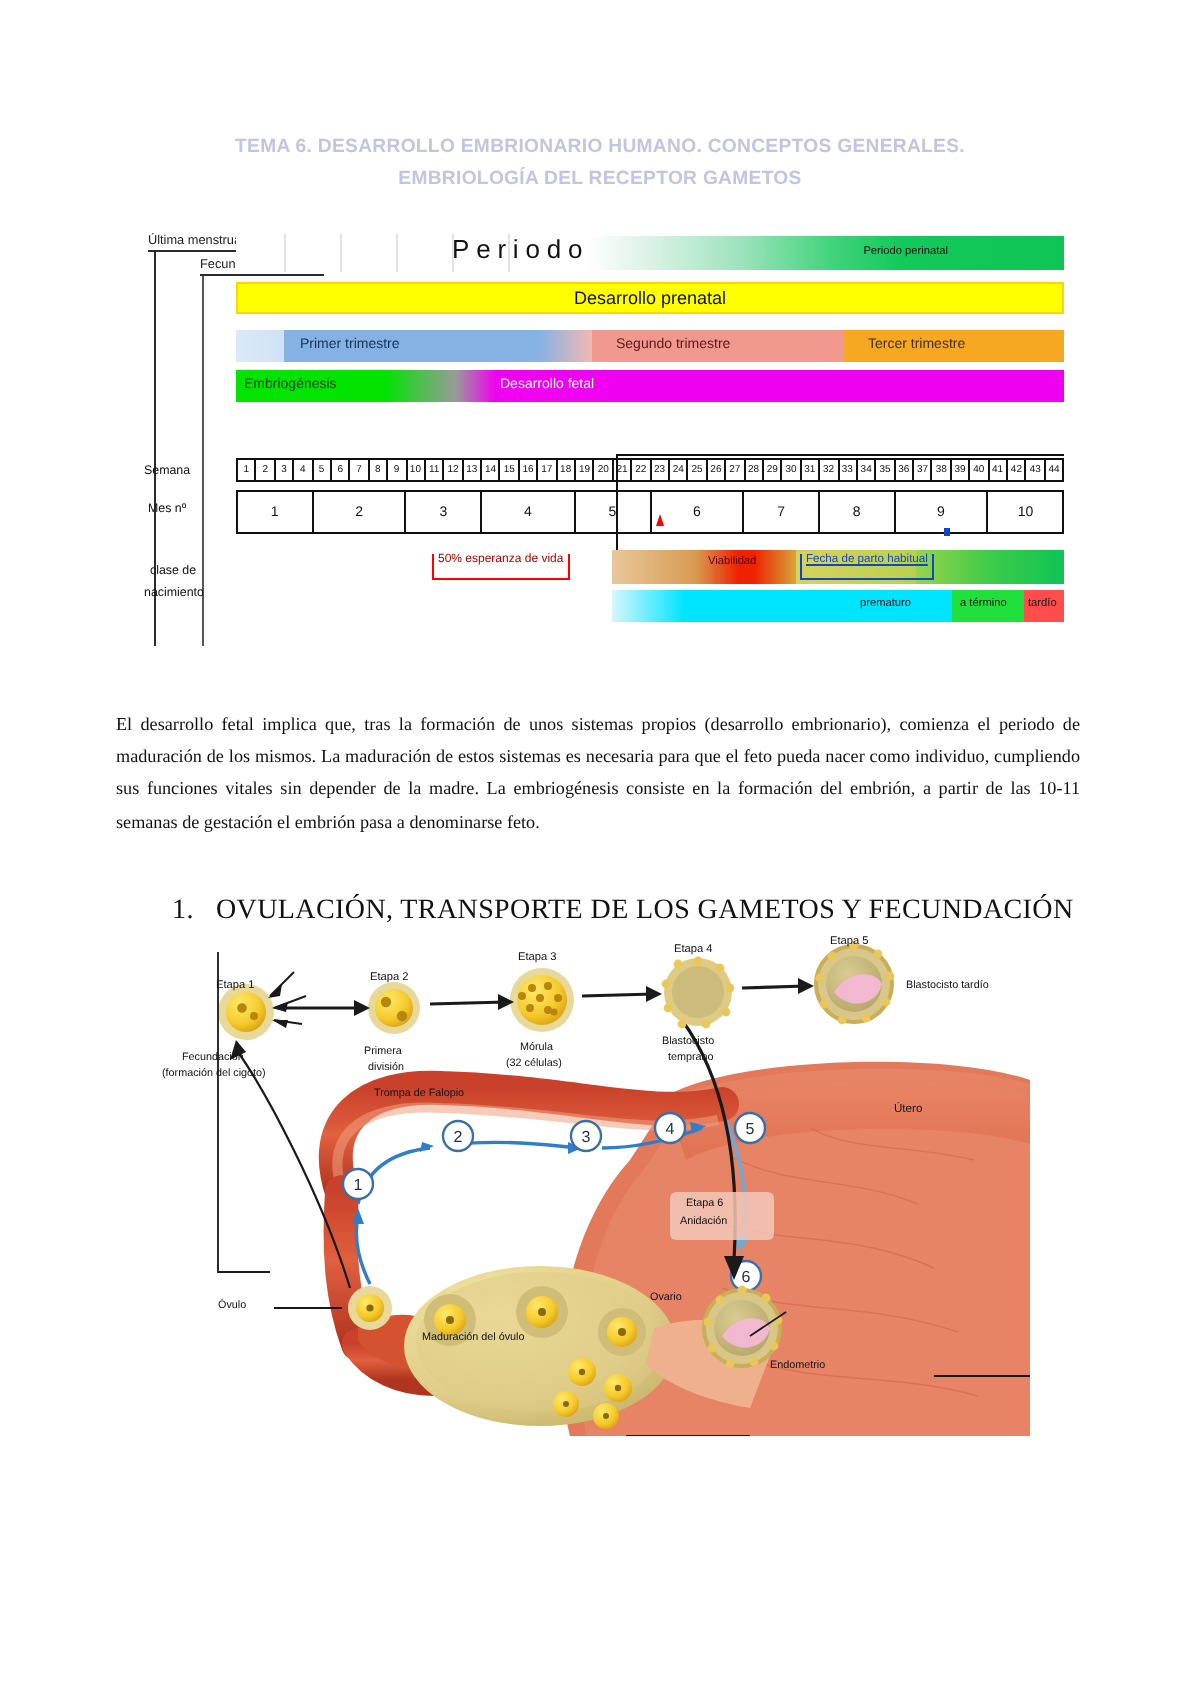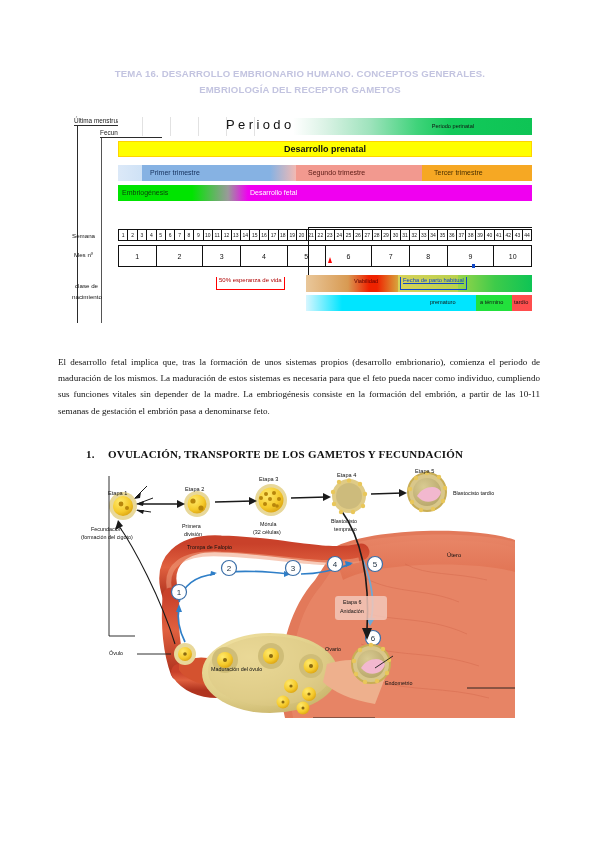--- a/index.html
+++ b/index.html
@@ -58,21 +58,21 @@
     position:absolute; left:175px; top:1px; width:239px; height:17px;
     background:linear-gradient(to right,#ffffff 0%, #d9f2e4 14%, #9fe3bd 32%, #3fd37a 52%, #12c95a 66%, #0ec455 100%);
   }
   .perinatal span {
     position:absolute; right:58px; top:4.5px; font-size:5.6px; color:#111;
   }
   .gridline { position:absolute; top:0; width:1px; height:19px; background:#e2e2e2; }
 
   
   .r-prenatal { top:24px; width:414px; height:16px; background:#ffff00; border:1px solid #ffd400; }
-  .r-prenatal .band-txt { justify-content:center; font-size:9px; font-weight:700; color:#111; }
+  .r-prenatal .band-txt { justify-content:center; font-size:9px; font-weight:400; color:#111; }
 
   
   .r-trim { top:48px; width:414px; height:16px; }
   .t1 { position:absolute; left:0;   top:0; width:24px; height:16px;
         background:linear-gradient(to right,#dce9f8,#cfe2f6); }
   .t2 { position:absolute; left:24px; top:0; width:128px; height:16px; background:#86b2e3; }
   .t3 { position:absolute; left:152px;top:0; width:26px; height:16px;
         background:linear-gradient(to right,#86b2e3,#f2b9b3); }
   .t4 { position:absolute; left:178px;top:0; width:126px;height:16px; background:#f2998f; }
   .t5 { position:absolute; left:304px;top:0; width:110px;height:16px; background:#f6a823; }
@@ -162,36 +162,36 @@
     position:absolute; left:58px; top:345px; width:482px;
     font-family:"Liberation Serif", serif;
     font-size:9.1px; line-height:1.78; color:#111;
     text-align:justify;
   }
 
   
   .sect {
     position:absolute; left:86px; top:448px;
     font-family:"Liberation Serif", serif;
-    font-size:11px; font-weight:700; color:#111; letter-spacing:.2px;
+    font-size:14px; font-weight:400; color:#111; letter-spacing:.2px;
   }
   .sect .num { display:inline-block; width:22px; }
 
   
   .figure { position:absolute; left:75px; top:468px; width:440px; height:250px; }
   .fig-svg { position:absolute; left:0; top:0; }
   .fig-cap { font-family:"Liberation Sans", sans-serif; }
 </style>
 </head>
 <body>
 
 <div class="page">
 
   <div class="doc-title">
-    <span>TEMA 16. DESARROLLO EMBRIONARIO HUMANO. CONCEPTOS GENERALES.</span>
+    <span>TEMA 6. DESARROLLO EMBRIONARIO HUMANO. CONCEPTOS GENERALES.</span>
     <span class="l2">EMBRIOLOGÍA DEL RECEPTOR GAMETOS</span>
   </div>
 
   <div class="chart">
 
     <div class="tick-v1"></div>
     <div class="tick-v2"></div>
     <div class="c-ultima">Última menstruación</div>
     <div class="c-fecund">Fecundación</div>
 

